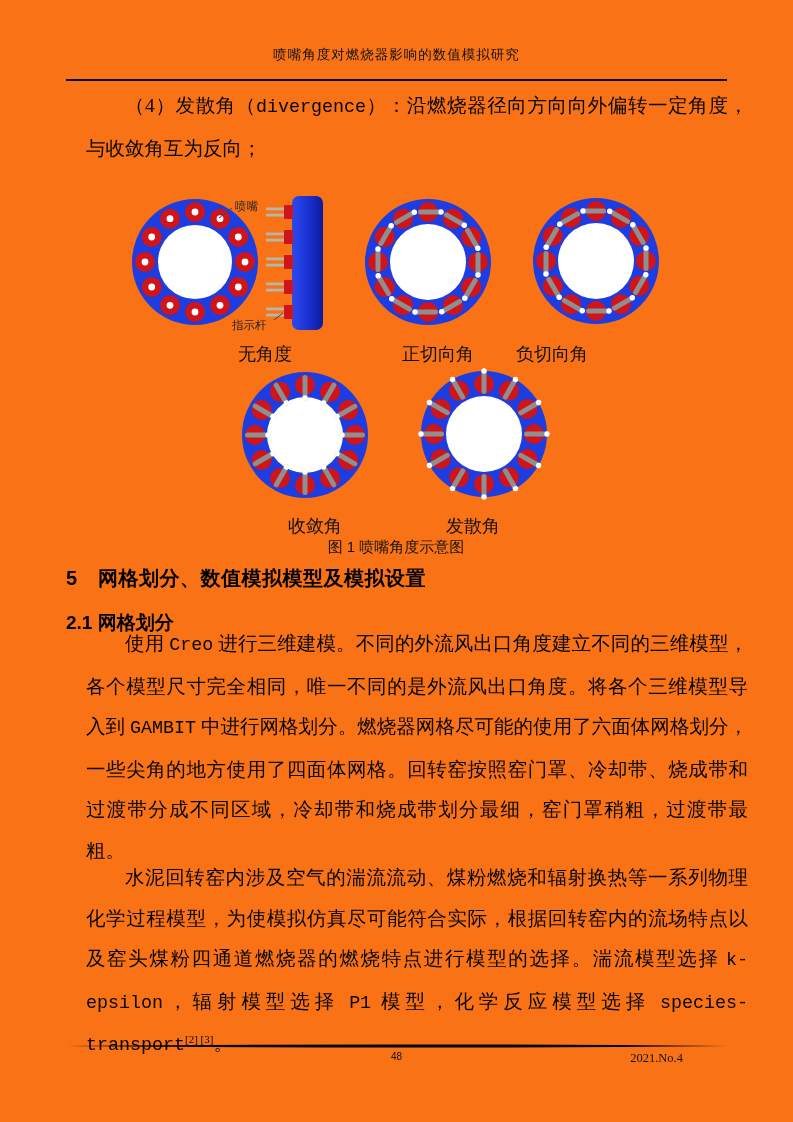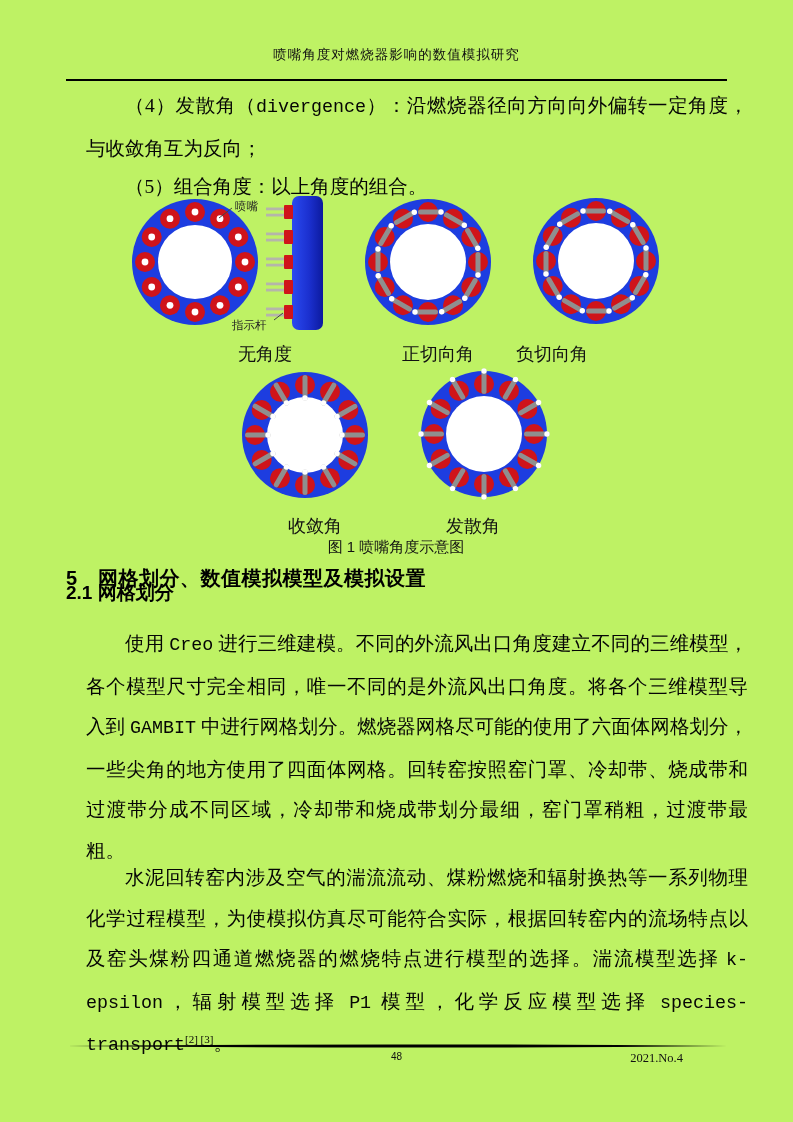--- a/index.html
+++ b/index.html
@@ -1,17 +1,17 @@
 <!DOCTYPE html>
 <html><head>
 <meta charset="utf-8">
 <style>
   html,body{margin:0;padding:0;background:#e8e8e8;}
   .page{
-    position:relative;width:793px;height:1122px;background:#bef264;
+    position:relative;width:793px;height:1122px;background:#f97316;
     margin:0 auto;overflow:hidden;
     font-family:"Liberation Serif",serif;color:#000;
   }
   .abs{position:absolute;}
   .doc-title{
     top:46px;left:0;width:793px;text-align:center;
     font-size:13.5px;letter-spacing:1px;color:#111;
   }
   .header-rule{top:79px;left:66px;width:661px;height:2px;background:#000;}
   .body-text{
@@ -48,21 +48,20 @@
 </style>
 </head>
 <body>
 
 <div class="page">
 
   <div class="abs doc-title">喷嘴角度对燃烧器影响的数值模拟研究</div>
   <div class="abs header-rule"></div>
 
   <div class="abs body-text indent" style="top:86px;"><span>（4）发散角（</span><span class="mono">divergence</span><span>）：沿燃烧器径向方向向外偏转一定角度，与收敛角互为反向；</span></div>
-  <div class="abs body-text indent" style="top:167px;"><span>（5）组合角度：以上角度的组合。</span></div>
 
   <div>
 
     <svg class="abs" style="top:190px;left:125px;" width="210" height="150" viewBox="0 0 210 150">
       <defs>
         <linearGradient id="slabGrad" x1="0" y1="0" x2="1" y2="0">
           <stop offset="0" stop-color="#2a4af0"></stop>
           <stop offset="0.55" stop-color="#1b30cf"></stop>
           <stop offset="1" stop-color="#0c1a9e"></stop>
         </linearGradient>
@@ -302,21 +301,21 @@
         </g>
     </svg>
 
     <div class="abs fig-label" style="top:514px;left:255px;">收敛角</div>
     <div class="abs fig-label" style="top:514px;left:413px;">发散角</div>
 
     <div class="abs fig-caption">图 1 喷嘴角度示意图</div>
   </div>
 
   <div class="abs h-sec h2">5　网格划分、数值模拟模型及模拟设置</div>
-  <div class="abs h-sec h3" style="top:580px;">2.1 网格划分</div>
+  <div class="abs h-sec h3" style="top:610px;">2.1 网格划分</div>
   <div class="abs body-text indent" style="top:624px;"><span>使用 </span><span class="mono">Creo</span><span> 进行三维建模。不同的外流风出口角度建立不同的三维模型，各个模型尺寸完全相同，唯一不同的是外流风出口角度。将各个三维模型导入到 </span><span class="mono">GAMBIT</span><span> 中进行网格划分。燃烧器网格尽可能的使用了六面体网格划分，一些尖角的地方使用了四面体网格。回转窑按照窑门罩、冷却带、烧成带和过渡带分成不同区域，冷却带和烧成带划分最细，窑门罩稍粗，过渡带最粗。</span></div>
 
   <div class="abs body-text indent" style="top:858px;"><span>水泥回转窑内涉及空气的湍流流动、煤粉燃烧和辐射换热等一系列物理化学过程模型，为使模拟仿真尽可能符合实际，根据回转窑内的流场特点以及窑头煤粉四通道燃烧器的燃烧特点进行模型的选择。湍流模型选择 </span><span class="mono">k-epsilon</span><span>，辐射模型选择 </span><span class="mono">P1</span><span> 模型，化学反应模型选择 </span><span class="mono">species-transport</span><sup>[2] [3]</sup><span>。</span></div>
 
   <svg class="abs footer-rule" viewBox="0 0 661 5" preserveAspectRatio="none">
     <path d="M0 2 Q330 -1.2 661 2 Q330 5.2 0 2 Z" fill="#000"></path>
   </svg>
   <div class="abs footer-page">48</div>
   <div class="abs footer-issue">2021.No.4</div>
 

